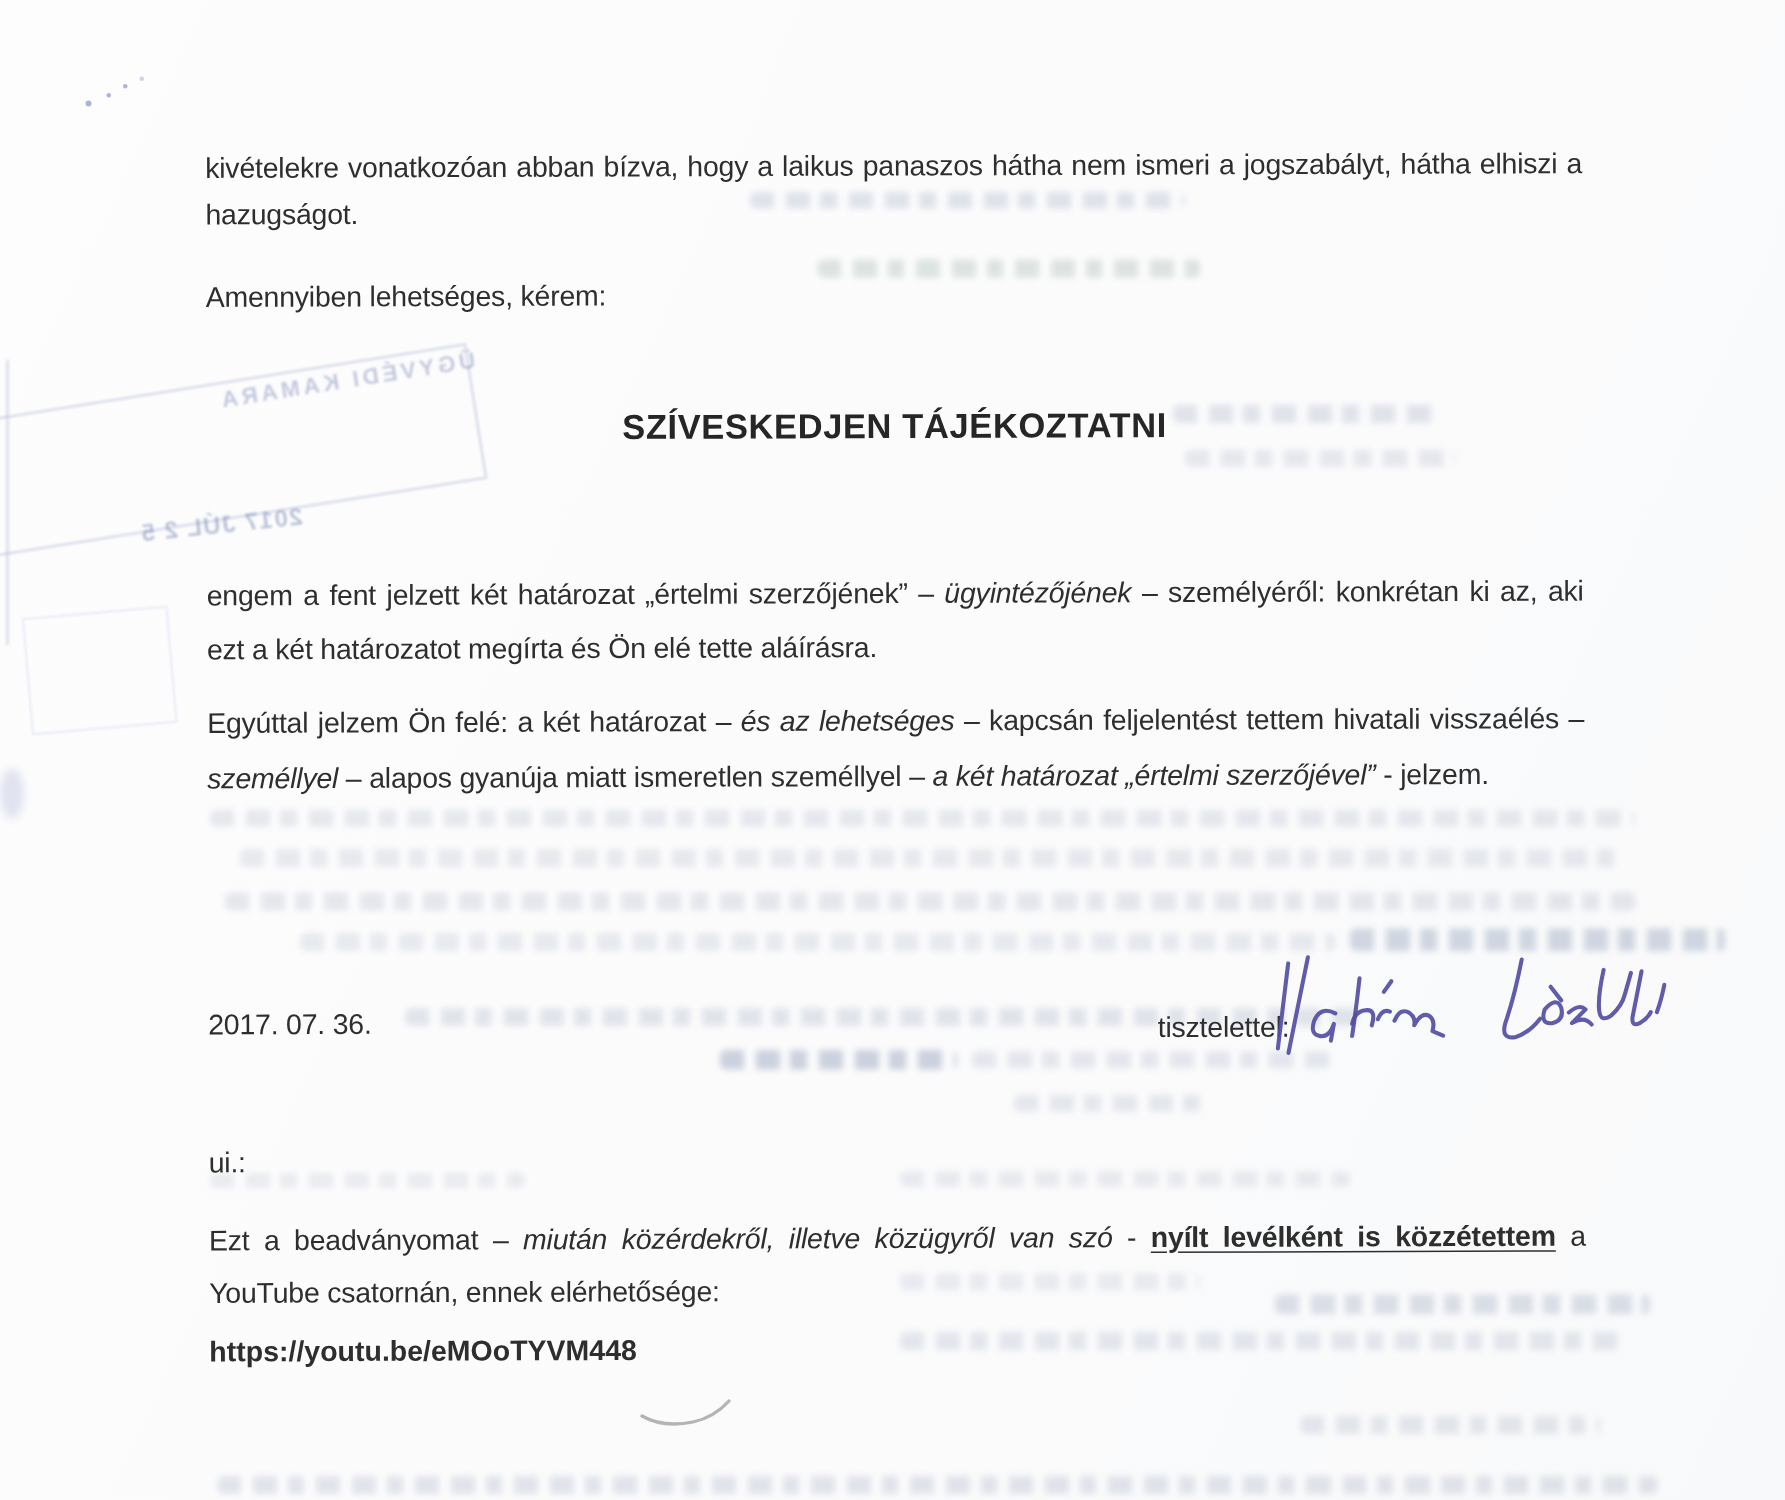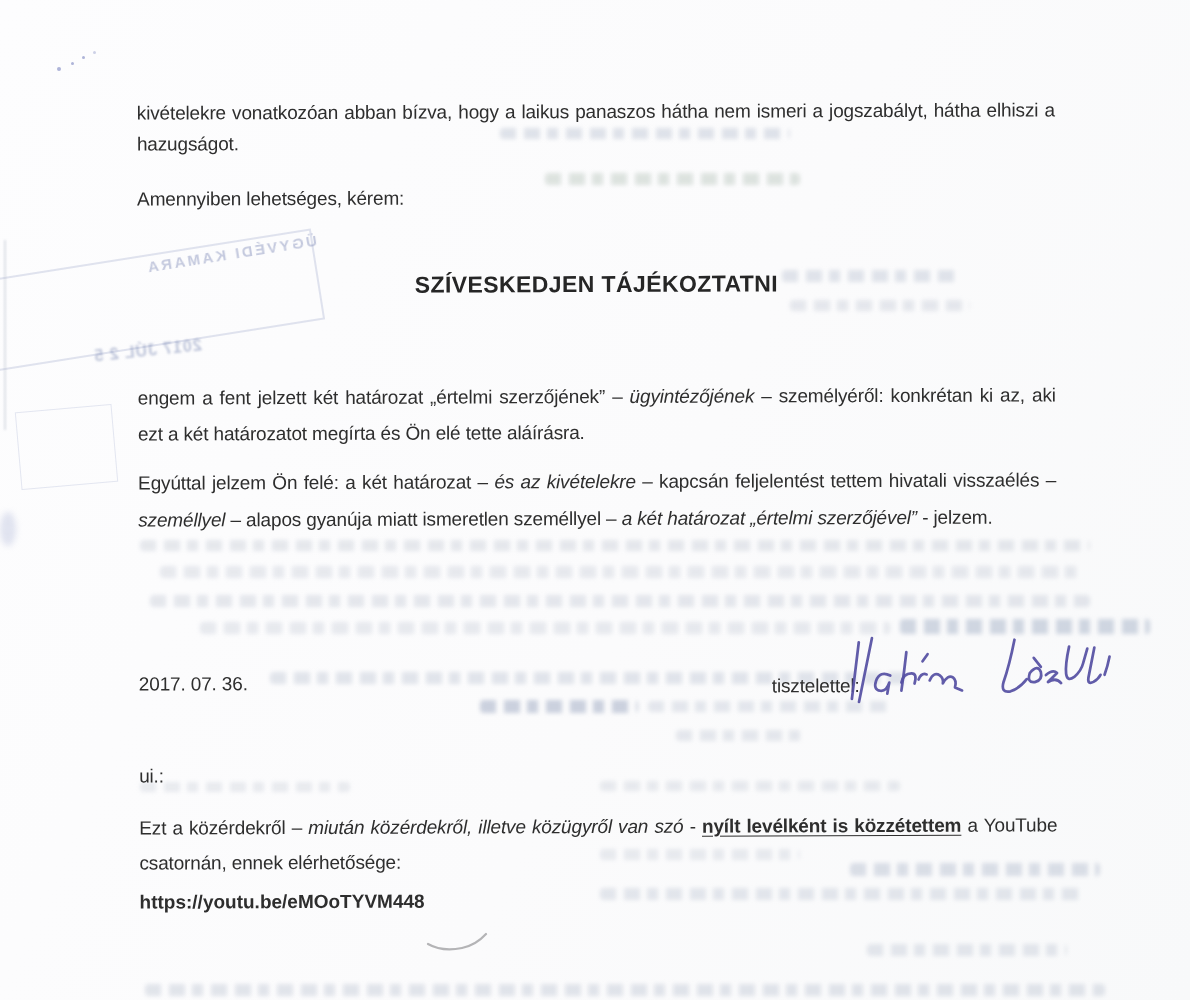--- a/index.html
+++ b/index.html
@@ -115,21 +115,21 @@
   <div class="bleed" style="left:850px;top:863px;width:250px;height:13px;color:rgba(165,176,198,.38);"></div>
   <div class="bleed" style="left:600px;top:888px;width:480px;height:12px;color:rgba(172,182,200,.3);"></div>
   <div class="bleed" style="left:867px;top:944px;width:200px;height:12px;color:rgba(172,182,200,.3);"></div>
   <div class="bleed" style="left:145px;top:984px;width:960px;height:12px;color:rgba(170,180,198,.32);"></div>
 
   <main class="content">
     <p class="para just p1"><span>kivételekre vonatkozóan abban bízva, hogy a laikus panaszos hátha nem ismeri a jogszabályt, hátha elhiszi a hazugságot.</span></p>
     <p class="para p2">Amennyiben lehetséges, kérem:</p>
     <h1 class="heading">SZÍVESKEDJEN TÁJÉKOZTATNI</h1>
     <p class="para just p3"><span>engem a fent jelzett két határozat „értelmi szerzőjének” – </span><span class="seg-i">ügyintézőjének</span><span> – személyéről: konkrétan ki az, aki ezt a két határozatot megírta és Ön elé tette aláírásra.</span></p>
-    <p class="para just p4"><span>Egyúttal jelzem Ön felé: a két határozat – </span><span class="seg-i">és az kivételekre</span><span> – kapcsán feljelentést tettem hivatali visszaélés – </span><span class="seg-i">személlyel</span><span> – alapos gyanúja miatt ismeretlen személlyel – </span><span class="seg-i">a két határozat „értelmi szerzőjével”</span><span> - jelzem.</span></p>
+    <p class="para just p4"><span>Egyúttal jelzem Ön felé: a két határozat – </span><span class="seg-i">és az lehetséges</span><span> – kapcsán feljelentést tettem hivatali visszaélés – </span><span class="seg-i">személlyel</span><span> – alapos gyanúja miatt ismeretlen személlyel – </span><span class="seg-i">a két határozat „értelmi szerzőjével”</span><span> - jelzem.</span></p>
 
     <div class="sign-row">
       <span class="date-text">2017. 07. 36.</span>
       <span class="closing-text">tisztelettel:</span>
       <svg class="signature-svg" viewBox="0 0 275 75" xmlns="http://www.w3.org/2000/svg">
         <path class="sig-path" d="M13,10 L6,66"></path>
         <path class="sig-path" d="M26,6 L13,69"></path>
         <path class="sig-path" d="M44,43 q-10,-5 -14,5 q-3,9 4,10 q6,1 9,-8 l-2,11"></path>
         <path class="sig-path" d="M60,20 q-2,18 -5,38"></path>
         <path class="sig-path" d="M55,50 q2,-9 10,-9 q6,0 3,10"></path>
@@ -140,21 +140,21 @@
         <path class="sig-path" d="M182,41 q8,-9 11,-1 q2,8 -6,10 q-8,1 -5,-9"></path>
         <path class="sig-path" d="M186,26 l7,9"></path>
         <path class="sig-path" d="M198,43 q7,-6 11,-2 l-9,9 q8,-5 13,1"></path>
         <path class="sig-path" d="M221,15 q-4,18 -3,27 q1,8 8,3 q7,-6 9,-14 l4,-14"></path>
         <path class="sig-path" d="M246,16 l-6,30 q-1,7 5,4 q5,-3 7,-7"></path>
         <path class="sig-path" d="M261,25 q-2,10 -5,18"></path>
       </svg>
     </div>
 
     <p class="para ps-label">ui.:</p>
-    <p class="para just ps-para"><span>Ezt a közérdekről – </span><span class="seg-i">miután közérdekről, illetve közügyről van szó</span><span> - </span><span class="seg-bu">nyílt levélként is közzétettem</span><span> a YouTube csatornán, ennek elérhetősége:</span></p>
+    <p class="para just ps-para"><span>Ezt a beadványomat – </span><span class="seg-i">miután közérdekről, illetve közügyről van szó</span><span> - </span><span class="seg-bu">nyílt levélként is közzétettem</span><span> a YouTube csatornán, ennek elérhetősége:</span></p>
     <p class="para url-line">https://youtu.be/eMOoTYVM448</p>
   </main>
 
   <svg class="pen-curve" viewBox="0 0 66 24" xmlns="http://www.w3.org/2000/svg">
     <path d="M4,16 q14,8 34,4 q14,-3 24,-14"></path>
   </svg>
 
 </div>
 
 </body></html>

